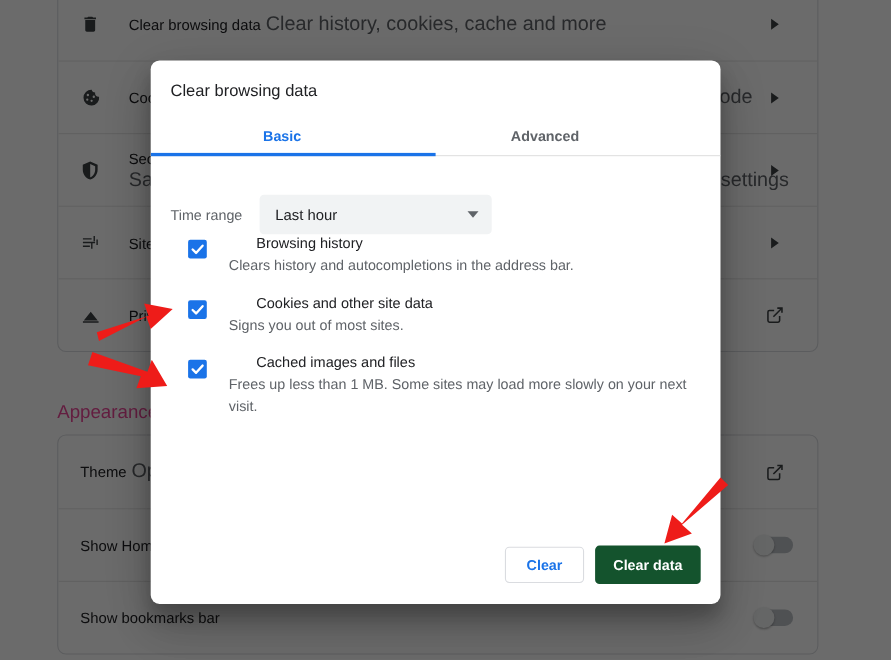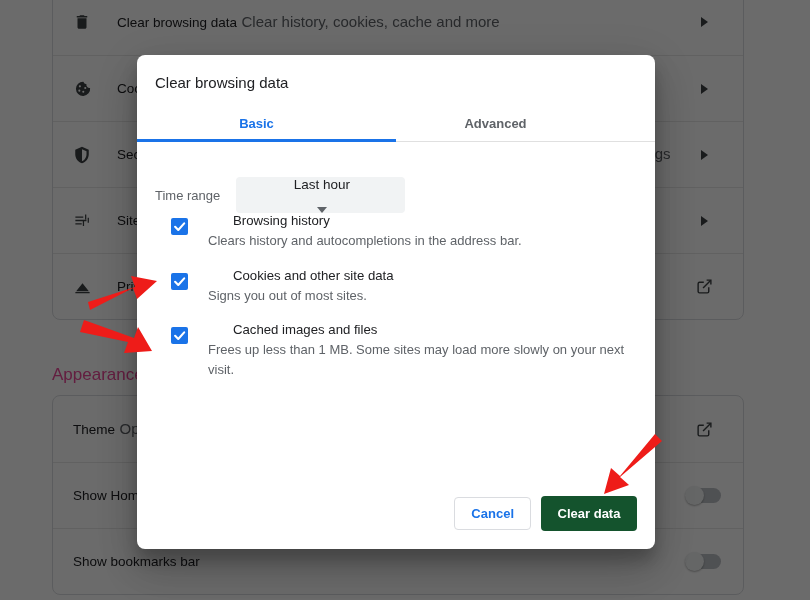--- a/index.html
+++ b/index.html
@@ -56,21 +56,21 @@
     flex: 1 1 auto;
     min-width: 0;
   }
   .row-title {
     font-size: 13.5px;
     color: #202124;
     line-height: 19px;
     white-space: nowrap;
   }
   .row-sub {
-    font-size: 15px;
+    font-size: 18px;
     color: #5f6368;
     line-height: 18px;
     margin-top: 18px;
     white-space: nowrap;
   }
   .row-title.single { line-height: 19px; }
   .row-end {
     flex: 0 0 auto;
     display: flex;
     align-items: center;
@@ -179,30 +179,29 @@
     display: flex;
     align-items: center;
     margin-top: 22px;
   }
   #timerange-label {
     font-size: 13px;
     color: #5f6368;
     margin-right: 16px;
   }
   #timerange-select {
-    width: 169px;
+    width: 211px;
     height: 36px;
     background: #f1f3f4;
     border-radius: 4px;
     display: flex;
     align-items: center;
     padding: 0 12px 0 14px;
     box-sizing: border-box;
     cursor: pointer;
-    flex-direction: column;
   }
   #timerange-value {
     flex: 1 1 auto;
     font-size: 13.5px;
     color: #202124;
   }
   .caret-down {
     width: 0; height: 0;
     border-left: 5.5px solid transparent;
     border-right: 5.5px solid transparent;
@@ -473,21 +472,21 @@
           <path d="M5 12.5 10 17.5 19.5 7"></path>
         </svg>
     </span>
     <span class="check-text">
       <div class="check-title">Cached images and files</div>
       <div class="check-sub">Frees up less than 1 MB. Some sites may load more slowly on your next visit.</div>
     </span>
   </div>
 
   <div id="dialog-actions">
-    <button id="cancel-button">Cancel</button>
+    <button id="cancel-button">Clear</button>
     <button id="clear-data-button">Clear data</button>
   </div>
 
 </div>
 
 <svg id="annotations" viewBox="0 0 810 600">
   <g fill="#EE1C19">
     <path d="M88,302 L135,287 L131,276 L157,281 L137,299 L133,288 L90,310 Z"></path>
   </g>
   <g fill="#EE1C19">

